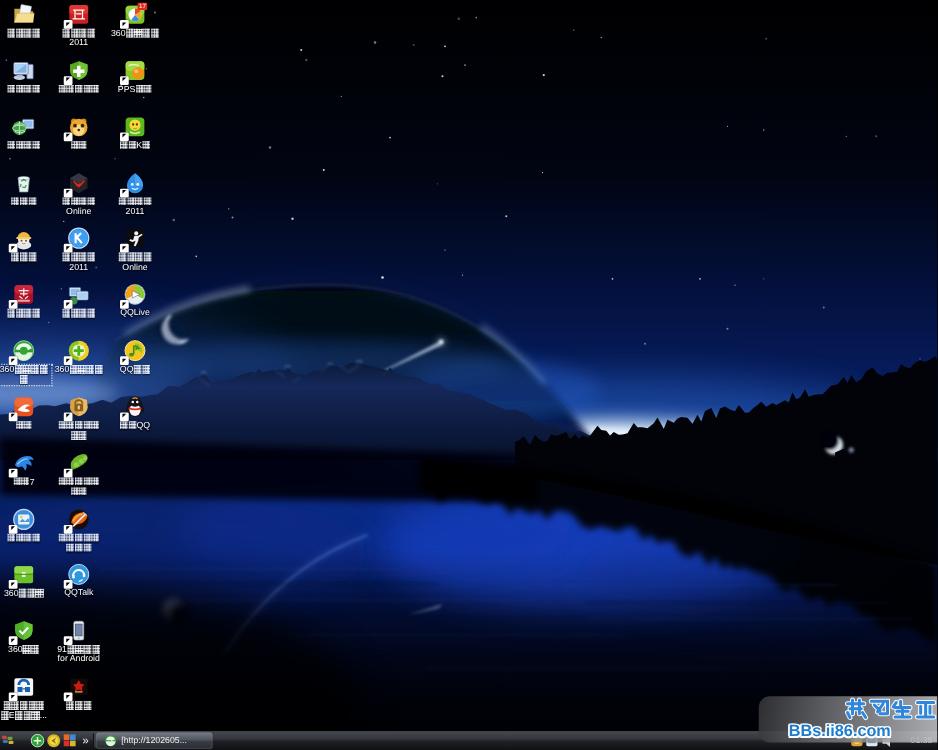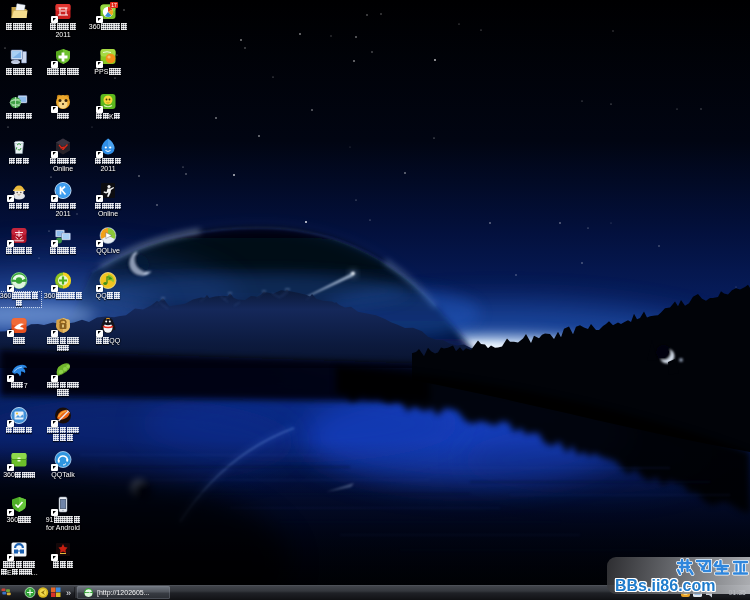--- a/index.html
+++ b/index.html
@@ -23,21 +23,21 @@
 #taskbar{position:absolute;left:0;top:585px;width:750px;height:15px;
  background:linear-gradient(to bottom,#585c63 0,#42454c 1px,#33363c 6px,#1f2126 8px,#17181c 12px,#101114 15px);}
 #taskbar .tbtn{position:absolute;left:77px;top:1px;width:93px;height:13px;border-radius:2px;
  background:linear-gradient(to bottom,#747a84 0,#51565e 45%,#383c43 55%,#2a2d33 100%);
  box-shadow:inset 0 0 0 .5px rgba(130,135,145,.7);}
 #taskbar .tbtn span{position:absolute;left:20px;top:3px;font-size:7px;color:#f2f2f2;white-space:nowrap;}
 #clock{position:absolute;right:4px;top:4px;font-size:7px;color:#c6cad2;}
 
 #mark{position:absolute;left:607px;top:557px;width:143px;height:37px;border-radius:9px 0 0 9px;
  background:linear-gradient(100deg,rgba(52,52,55,.88) 0,rgba(118,120,124,.86) 45%,rgba(196,198,202,.88) 100%);}
-#mark .l2{position:absolute;left:8px;top:20px;font-size:16px;font-weight:bold;color:#1f7ccc;letter-spacing:0;
+#mark .l2{position:absolute;left:24px;top:20px;font-size:13px;font-weight:bold;color:#1f7ccc;letter-spacing:0;
  text-shadow:-1px -1px 0 #fff,1px -1px 0 #fff,-1px 1px 0 #fff,1px 1px 0 #fff,0 -1.2px 0 #fff,0 1.2px 0 #fff,-1.2px 0 0 #fff,1.2px 0 0 #fff;}
 </style></head>
 <body>
 <div id="desk">
 <svg id="wall" width="750" height="600" viewBox="0 0 750 600">
 <defs>
  <linearGradient id="sky" x1="0" y1="0" x2="0" y2="1">
   <stop offset="0" stop-color="#000001"></stop>
           <stop offset=".38" stop-color="#010512"></stop>
   <stop offset=".62" stop-color="#03103c"></stop>

